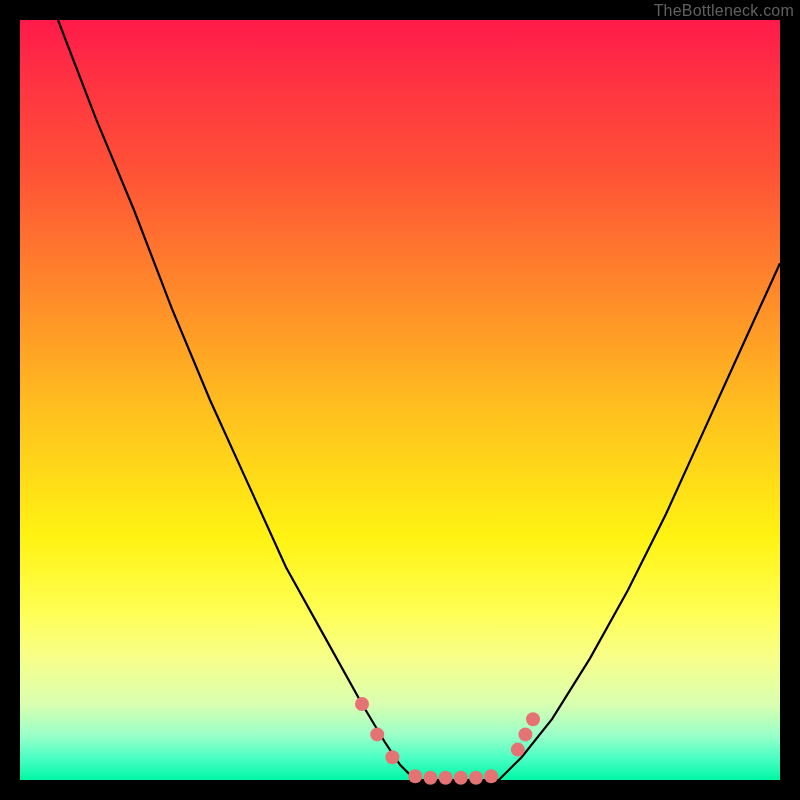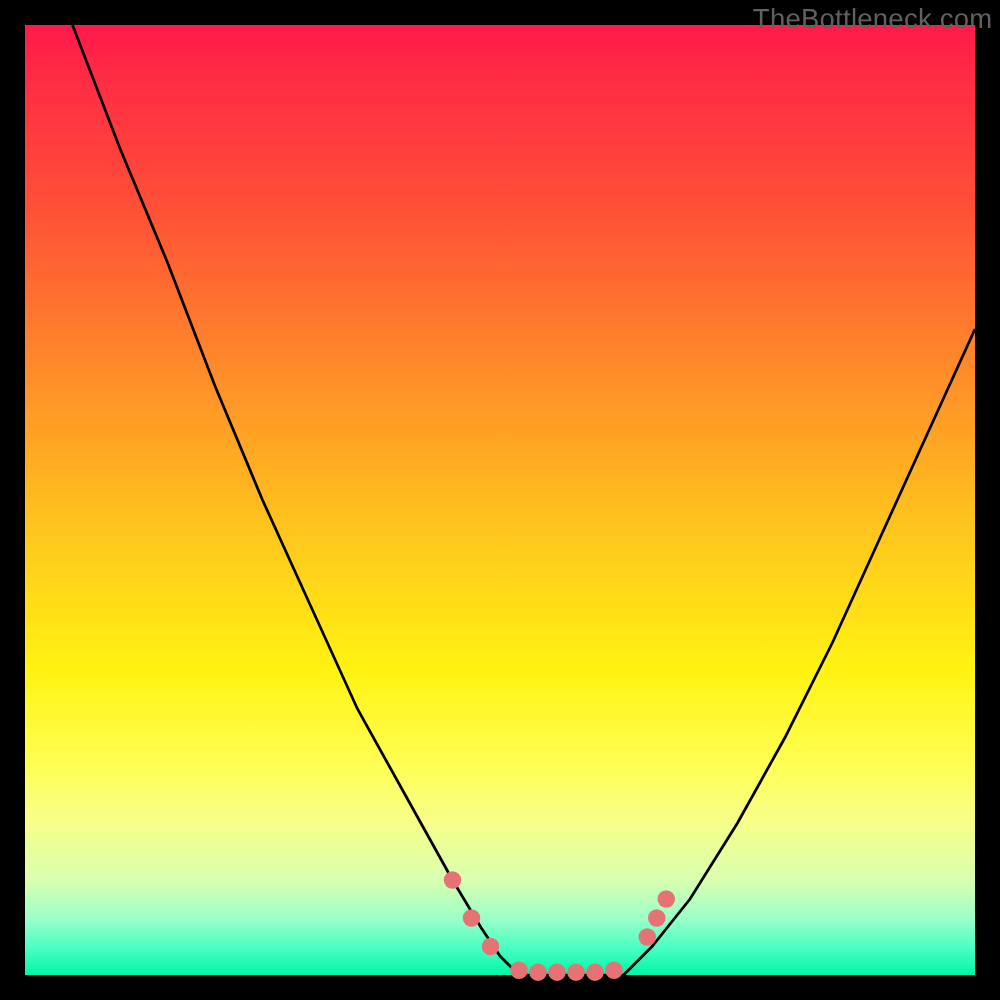--- a/index.html
+++ b/index.html
@@ -36,21 +36,21 @@
       #9cffc8 94%,
       #4dffc4 97%,
       #00f7a6 100%
     );
   }
   .watermark {
     position: absolute;
     top: 2px;
     right: 6px;
     color: #606060;
-    font-size: 22px;
+    font-size: 16px;
     font-weight: 500;
     letter-spacing: 0.2px;
     user-select: none;
   }
   svg.curve {
     position: absolute;
     left: 20px;
     top: 20px;
     width: 760px;
     height: 760px;

